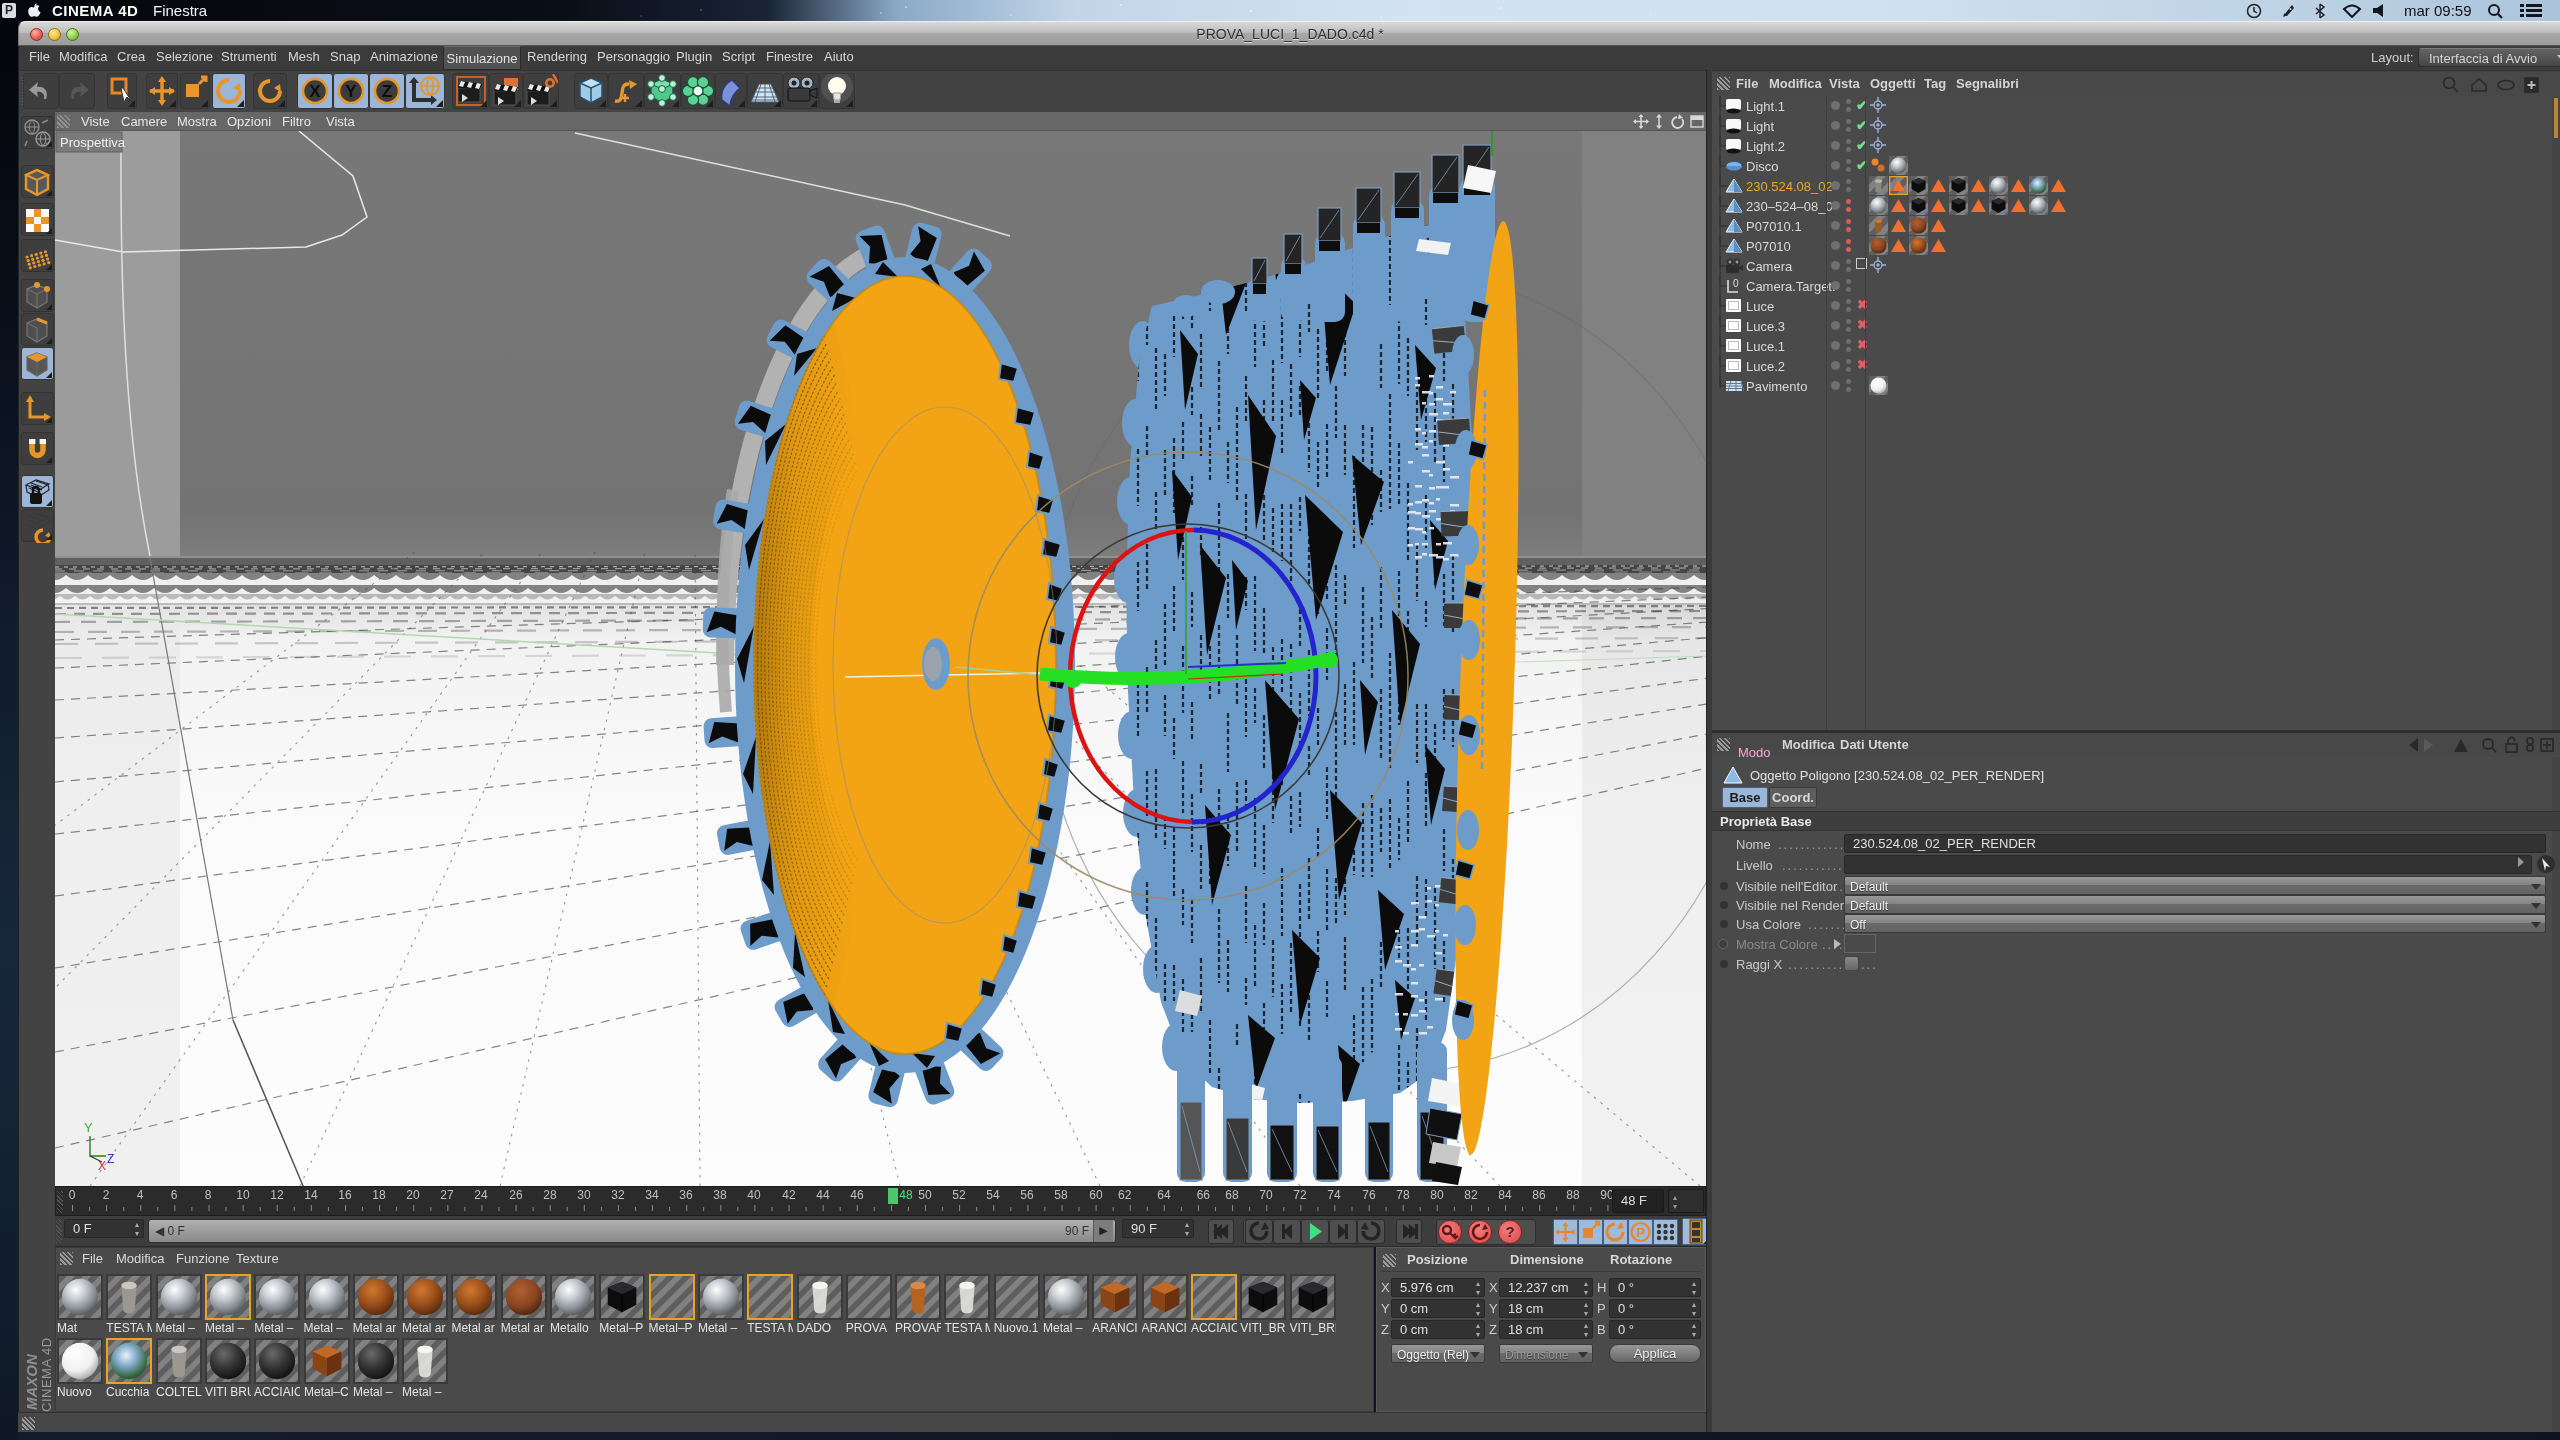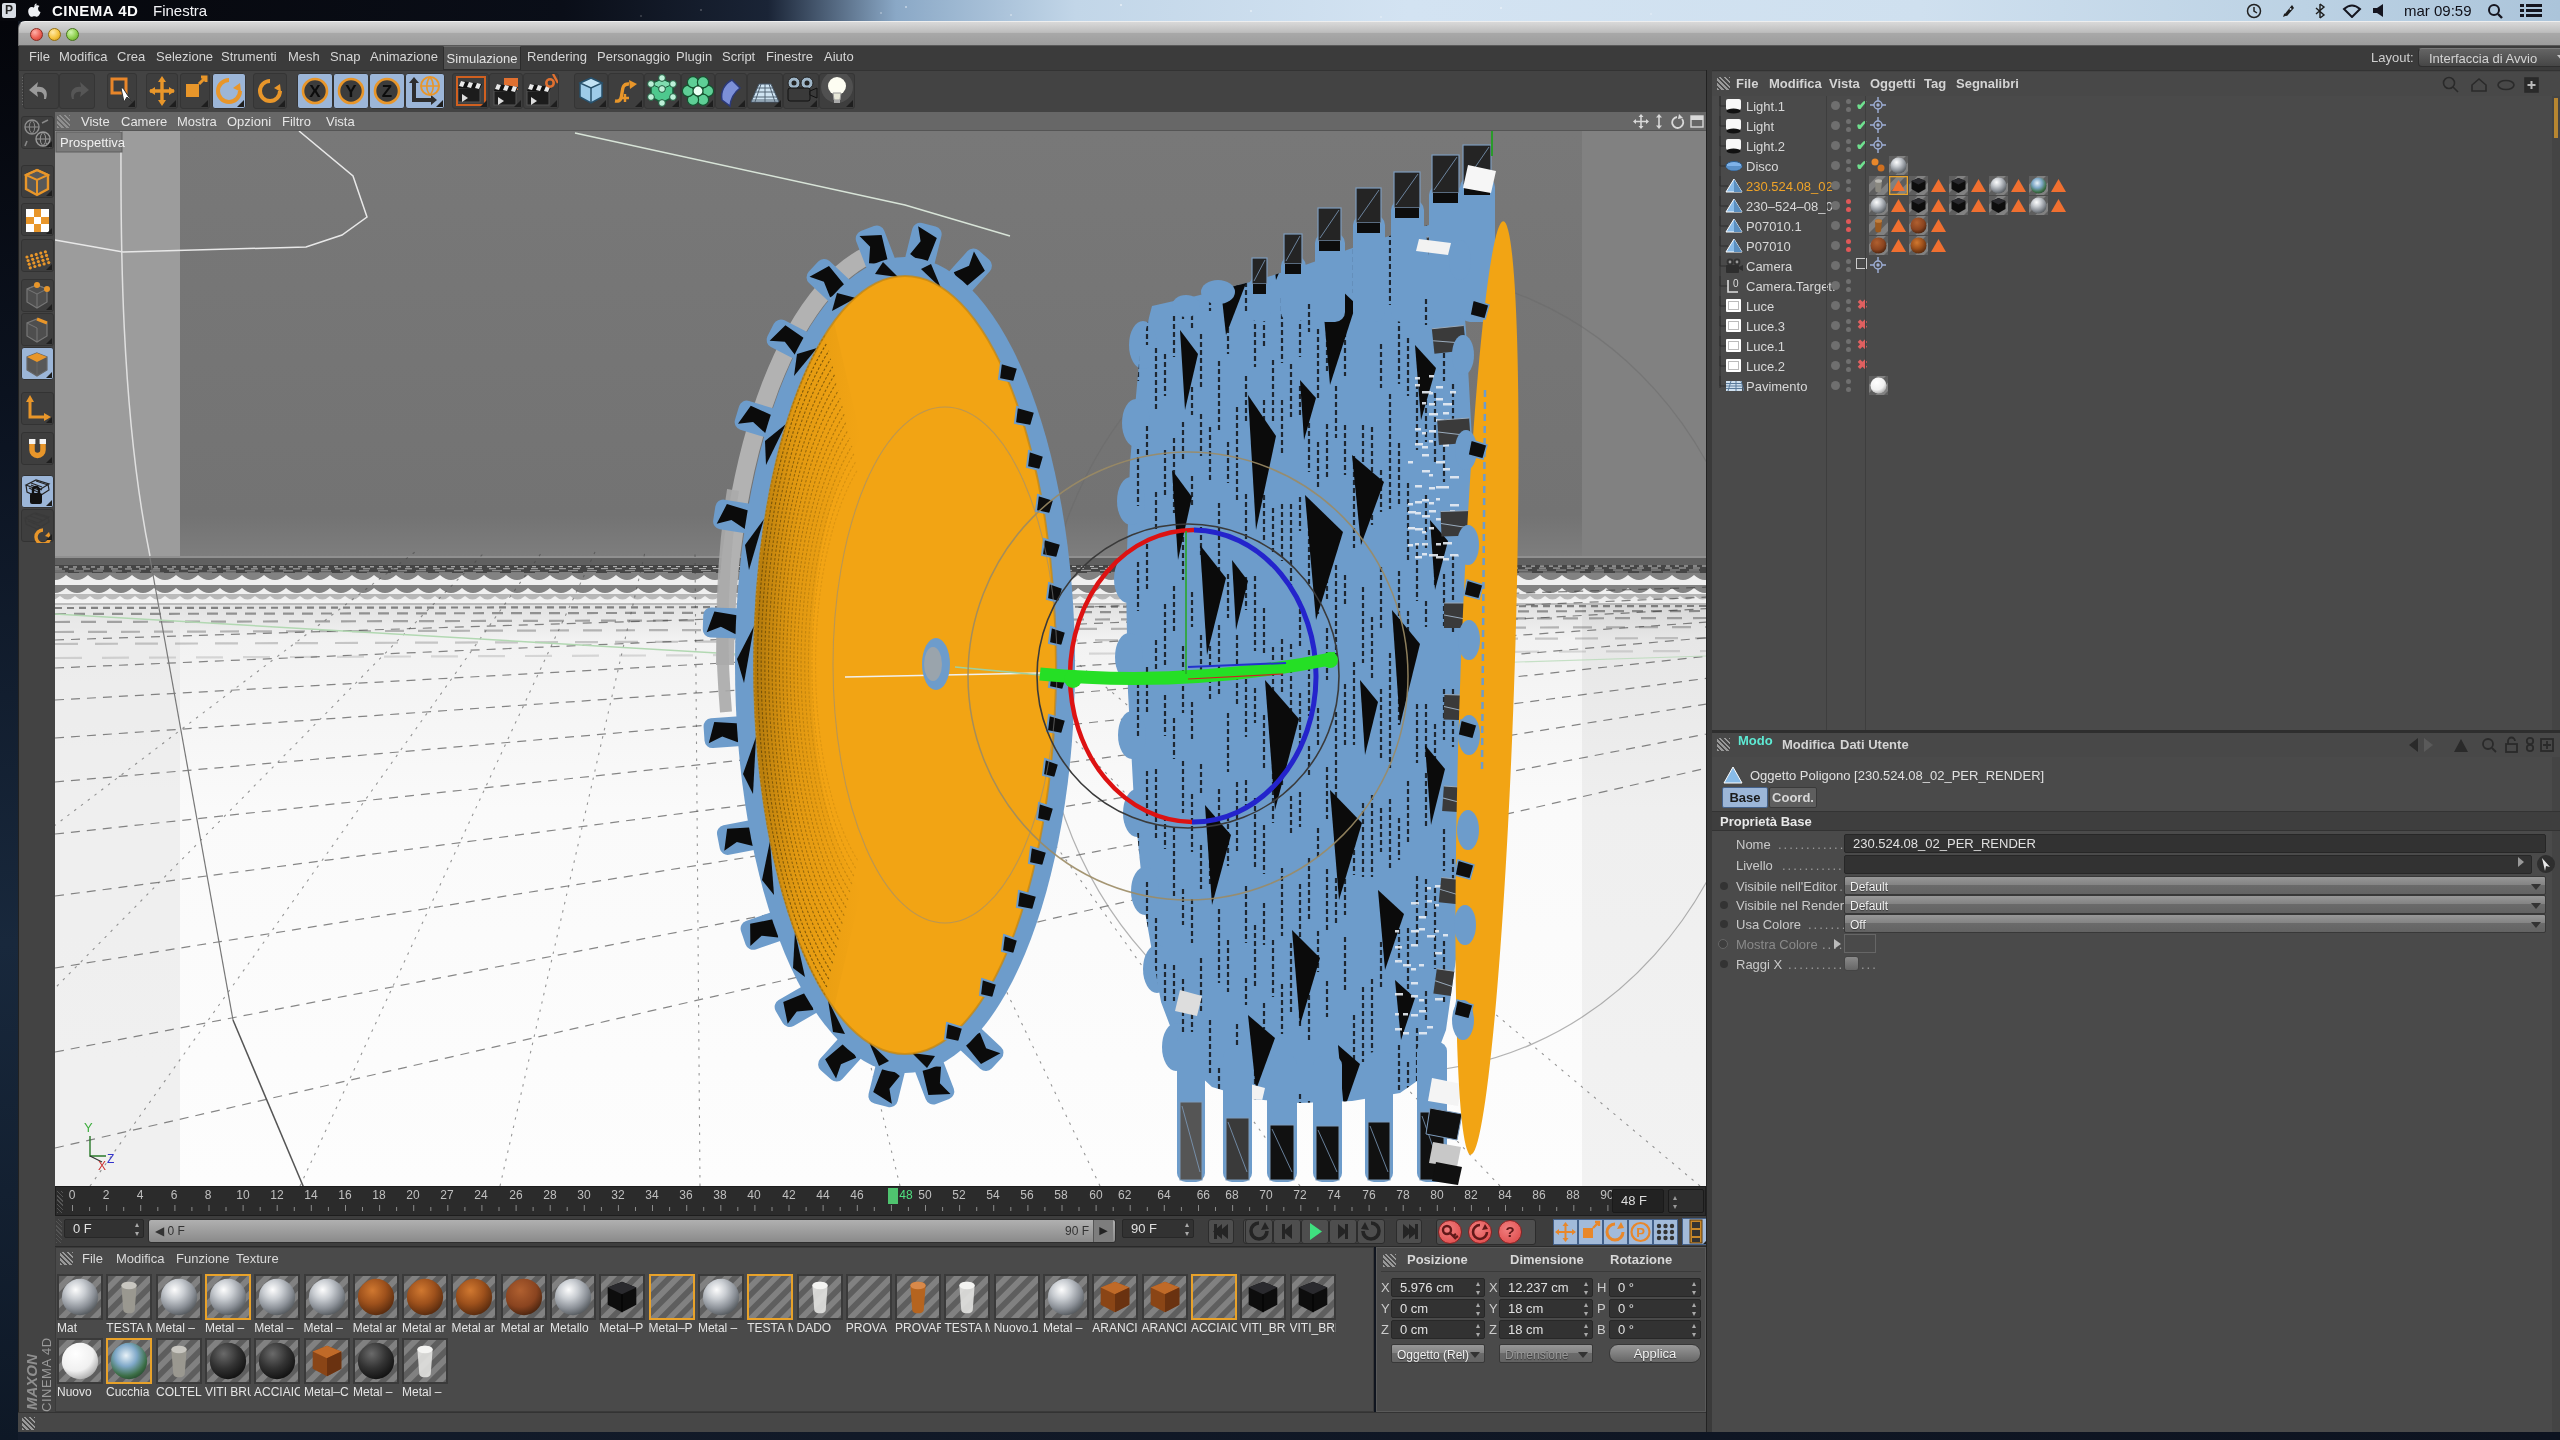--- a/index.html
+++ b/index.html
@@ -129,20 +129,21 @@
     <span class="abs" style="left:1500px;top:7px;width:2px;height:2px;border-radius:50%;background:#fff;opacity:0.5"></span>
     <span class="abs" style="left:880px;top:12px;width:2px;height:2px;border-radius:50%;background:#fff;opacity:0.35"></span>
     <span class="abs" style="left:1650px;top:13px;width:2px;height:2px;border-radius:50%;background:#fff;opacity:0.3"></span>
     <span class="abs" style="left:700px;top:9px;width:2px;height:2px;border-radius:50%;background:#fff;opacity:0.25"></span>
     <span class="abs" style="left:640px;top:15px;width:2px;height:2px;border-radius:50%;background:#fff;opacity:0.2"></span>
 </div>
 <div id="titlebar" class="abs">
 <div class="tl" style="left:11px;background:radial-gradient(circle at 35% 30%,#ffb0a8,#ec6054 55%,#c03c30);border:1px solid #8a2a20"></div>
 <div class="tl" style="left:29px;background:radial-gradient(circle at 35% 30%,#ffe9a8,#f5c33e 55%,#c8921c);border:1px solid #96700e"></div>
 <div class="tl" style="left:47px;background:radial-gradient(circle at 35% 30%,#d2f5b0,#8ed04e 55%,#5e9c28);border:1px solid #47741a"></div>
+<div class="abs" style="left:0;top:4px;width:2542px;text-align:center;font-size:14px;color:#2e2e2e;text-shadow:0 1px 0 #ddd">PROVA_LUCI_1_DADO.c4d *</div>
 </div>
 <div id="winmenu" class="abs">
 <span class="abs mtxt" style="left:10px;top:3px">File</span>
 <span class="abs mtxt" style="left:40px;top:3px">Modifica</span>
 <span class="abs mtxt" style="left:98px;top:3px">Crea</span>
 <span class="abs mtxt" style="left:137px;top:3px">Selezione</span>
 <span class="abs mtxt" style="left:202px;top:3px">Strumenti</span>
 <span class="abs mtxt" style="left:269px;top:3px">Mesh</span>
 <span class="abs mtxt" style="left:311px;top:3px">Snap</span>
 <span class="abs mtxt" style="left:351px;top:3px">Animazione</span>
@@ -2014,21 +2015,21 @@
 <svg class="abs" style="left:0;top:24px" width="12" height="300">
       <line x1="8" y1="0" x2="8" y2="292" stroke="#2e2e2e"></line>
     </svg>
 <div class="abs" style="left:114px;top:24px;width:1px;height:660px;background:#3e3e3e"></div>
 <div class="abs" style="left:153px;top:24px;width:1px;height:660px;background:#3e3e3e"></div>
 <div class="abs" style="left:840px;top:24px;width:8px;height:1336px;background:#444"></div>
 <div class="abs" style="left:842px;top:26px;width:4px;height:40px;background:#e8a22a;opacity:0.7"></div>
 <div class="abs" style="left:0;top:658px;width:848px;height:3px;background:#2e2e2e"></div>
 <div class="abs" style="left:0;top:661px;width:848px;height:24px;background:#484848">
 <div class="abs hatch" style="left:5px;top:5px;width:13px;height:13px"></div>
-<span class="abs" style="left:26px;top:0;font-size:13px;font-weight:bold;color:#5eead4">Modo</span>
+<span class="abs" style="left:26px;top:12px;font-size:13px;font-weight:normal;color:#f9a8d4">Modo</span>
 <span class="abs" style="left:70px;top:4px;font-size:13px;font-weight:bold;color:#d4d4d4">Modifica</span>
 <span class="abs" style="left:128px;top:4px;font-size:13px;font-weight:bold;color:#d4d4d4">Dati Utente</span>
 <svg class="abs" style="left:694px;top:3px" width="150" height="18">
         <path d="M12 2l-9 7 9 7z" fill="#2a2a2a"></path>
         <path d="M18 2l9 7-9 7z" fill="#5a5a5a"></path>
         <path d="M48 16l7-13 7 13z" fill="#2a2a2a"></path>
         <g stroke="#2a2a2a" stroke-width="1.8" fill="none">
           <circle cx="82" cy="8" r="5"></circle>
           <path d="M86 12l4 4"></path>
           <rect x="100" y="8" width="11" height="8"></rect>

